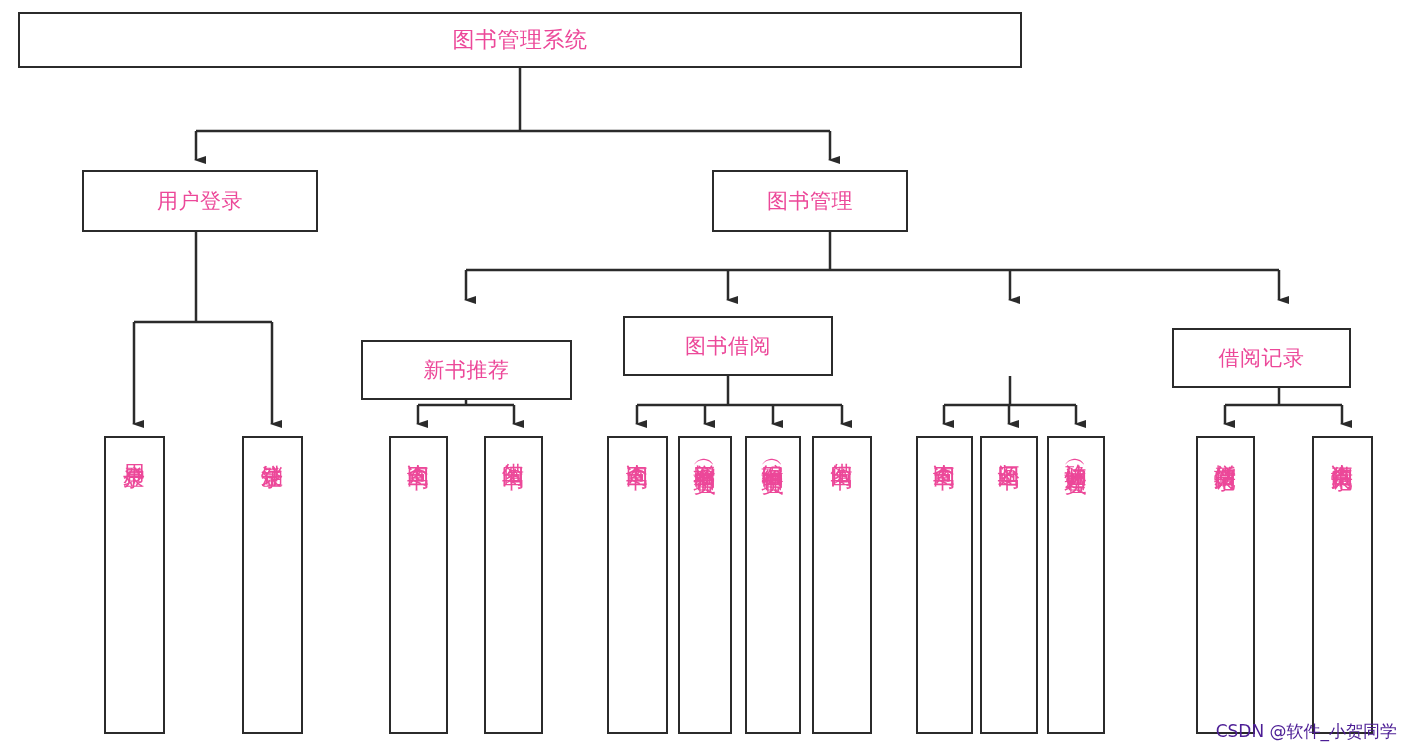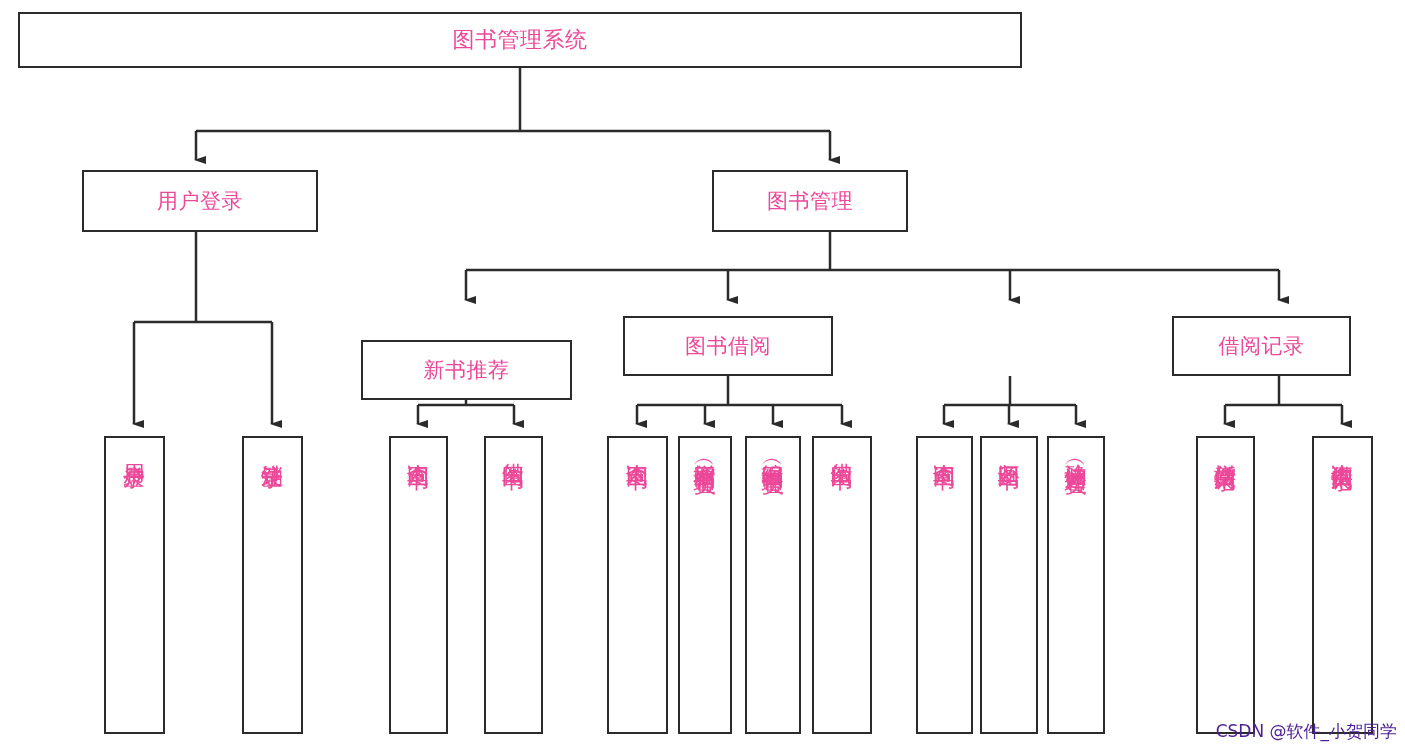--- a/index.html
+++ b/index.html
@@ -141,21 +141,21 @@
   <div class="node horizontal" style="left:712px; top:170px; width:196px; height:62px;">
     <span class="node-label">图书管理</span>
   </div>
 
   <div class="node horizontal" style="left:361px; top:316px; width:211px; height:60px;margin-top:24px;">
     <span class="node-label">新书推荐</span>
   </div>
   <div class="node horizontal" style="left:623px; top:316px; width:210px; height:60px;">
     <span class="node-label">图书借阅</span>
   </div>
-  <div class="node horizontal" style="left:1172px; top:316px; width:179px; height:60px;">
+  <div class="node horizontal" style="left:1172px; top:328px; width:179px; height:60px;">
     <span class="node-label">借阅记录</span>
   </div>
 
   <div class="node vertical" style="left:104px; top:436px; width:61px; height:298px;">
     <span class="node-label">用户登录</span>
   </div>
   <div class="node vertical" style="left:242px; top:436px; width:61px; height:298px;">
     <span class="node-label">注销登录</span>
   </div>
 

